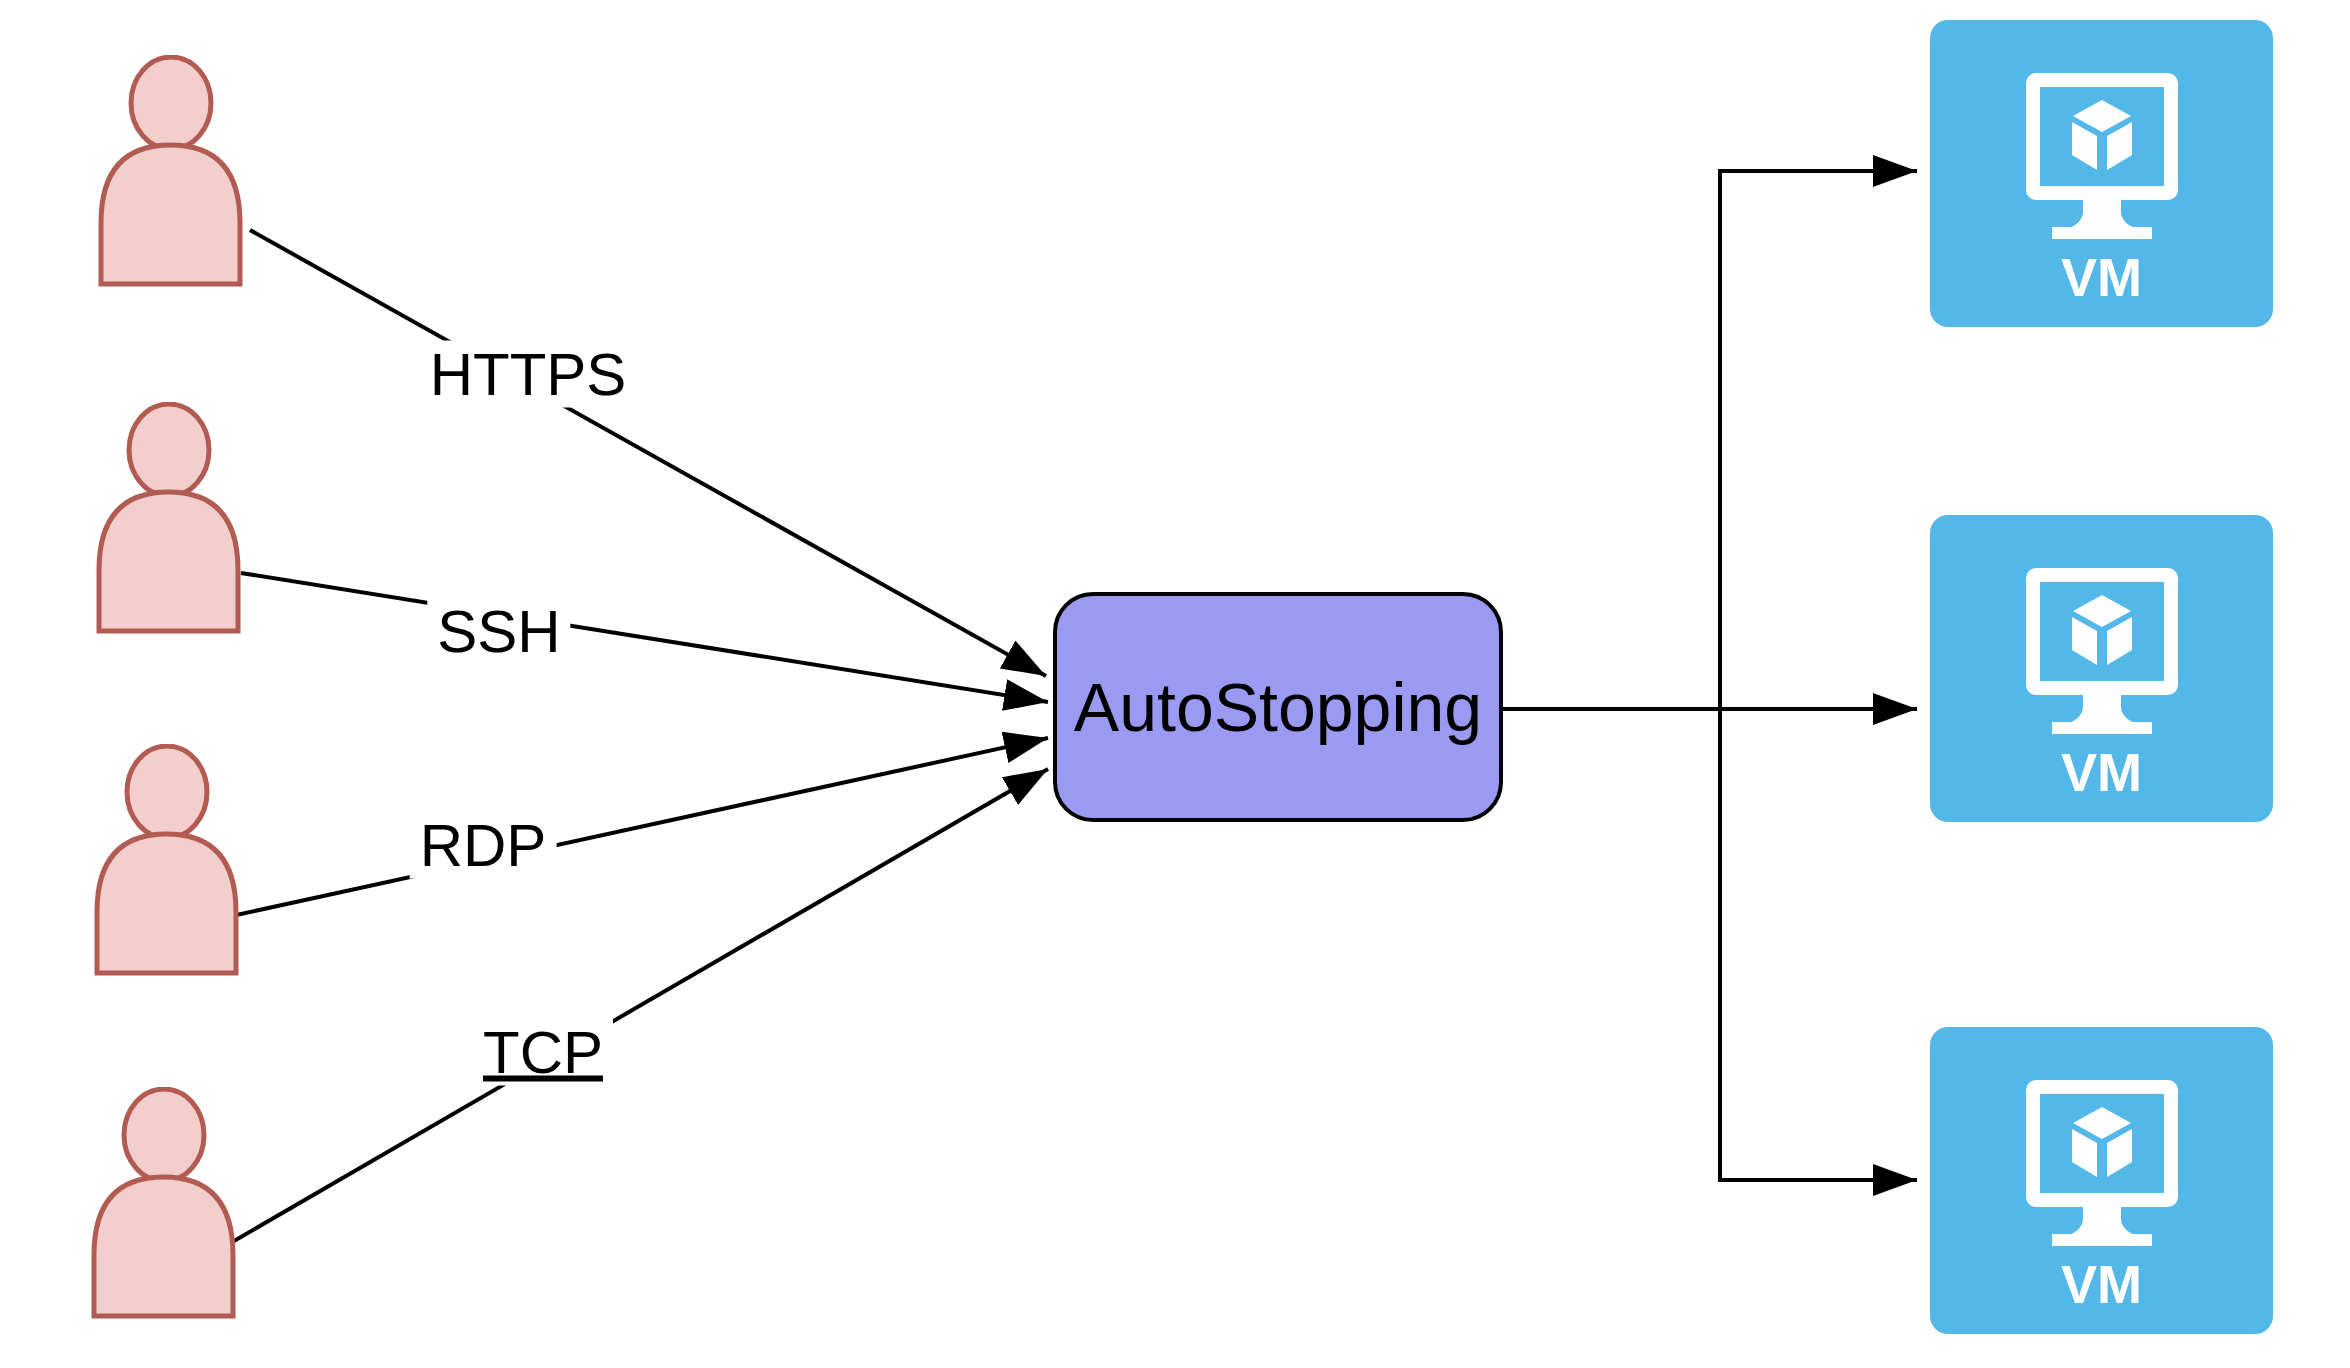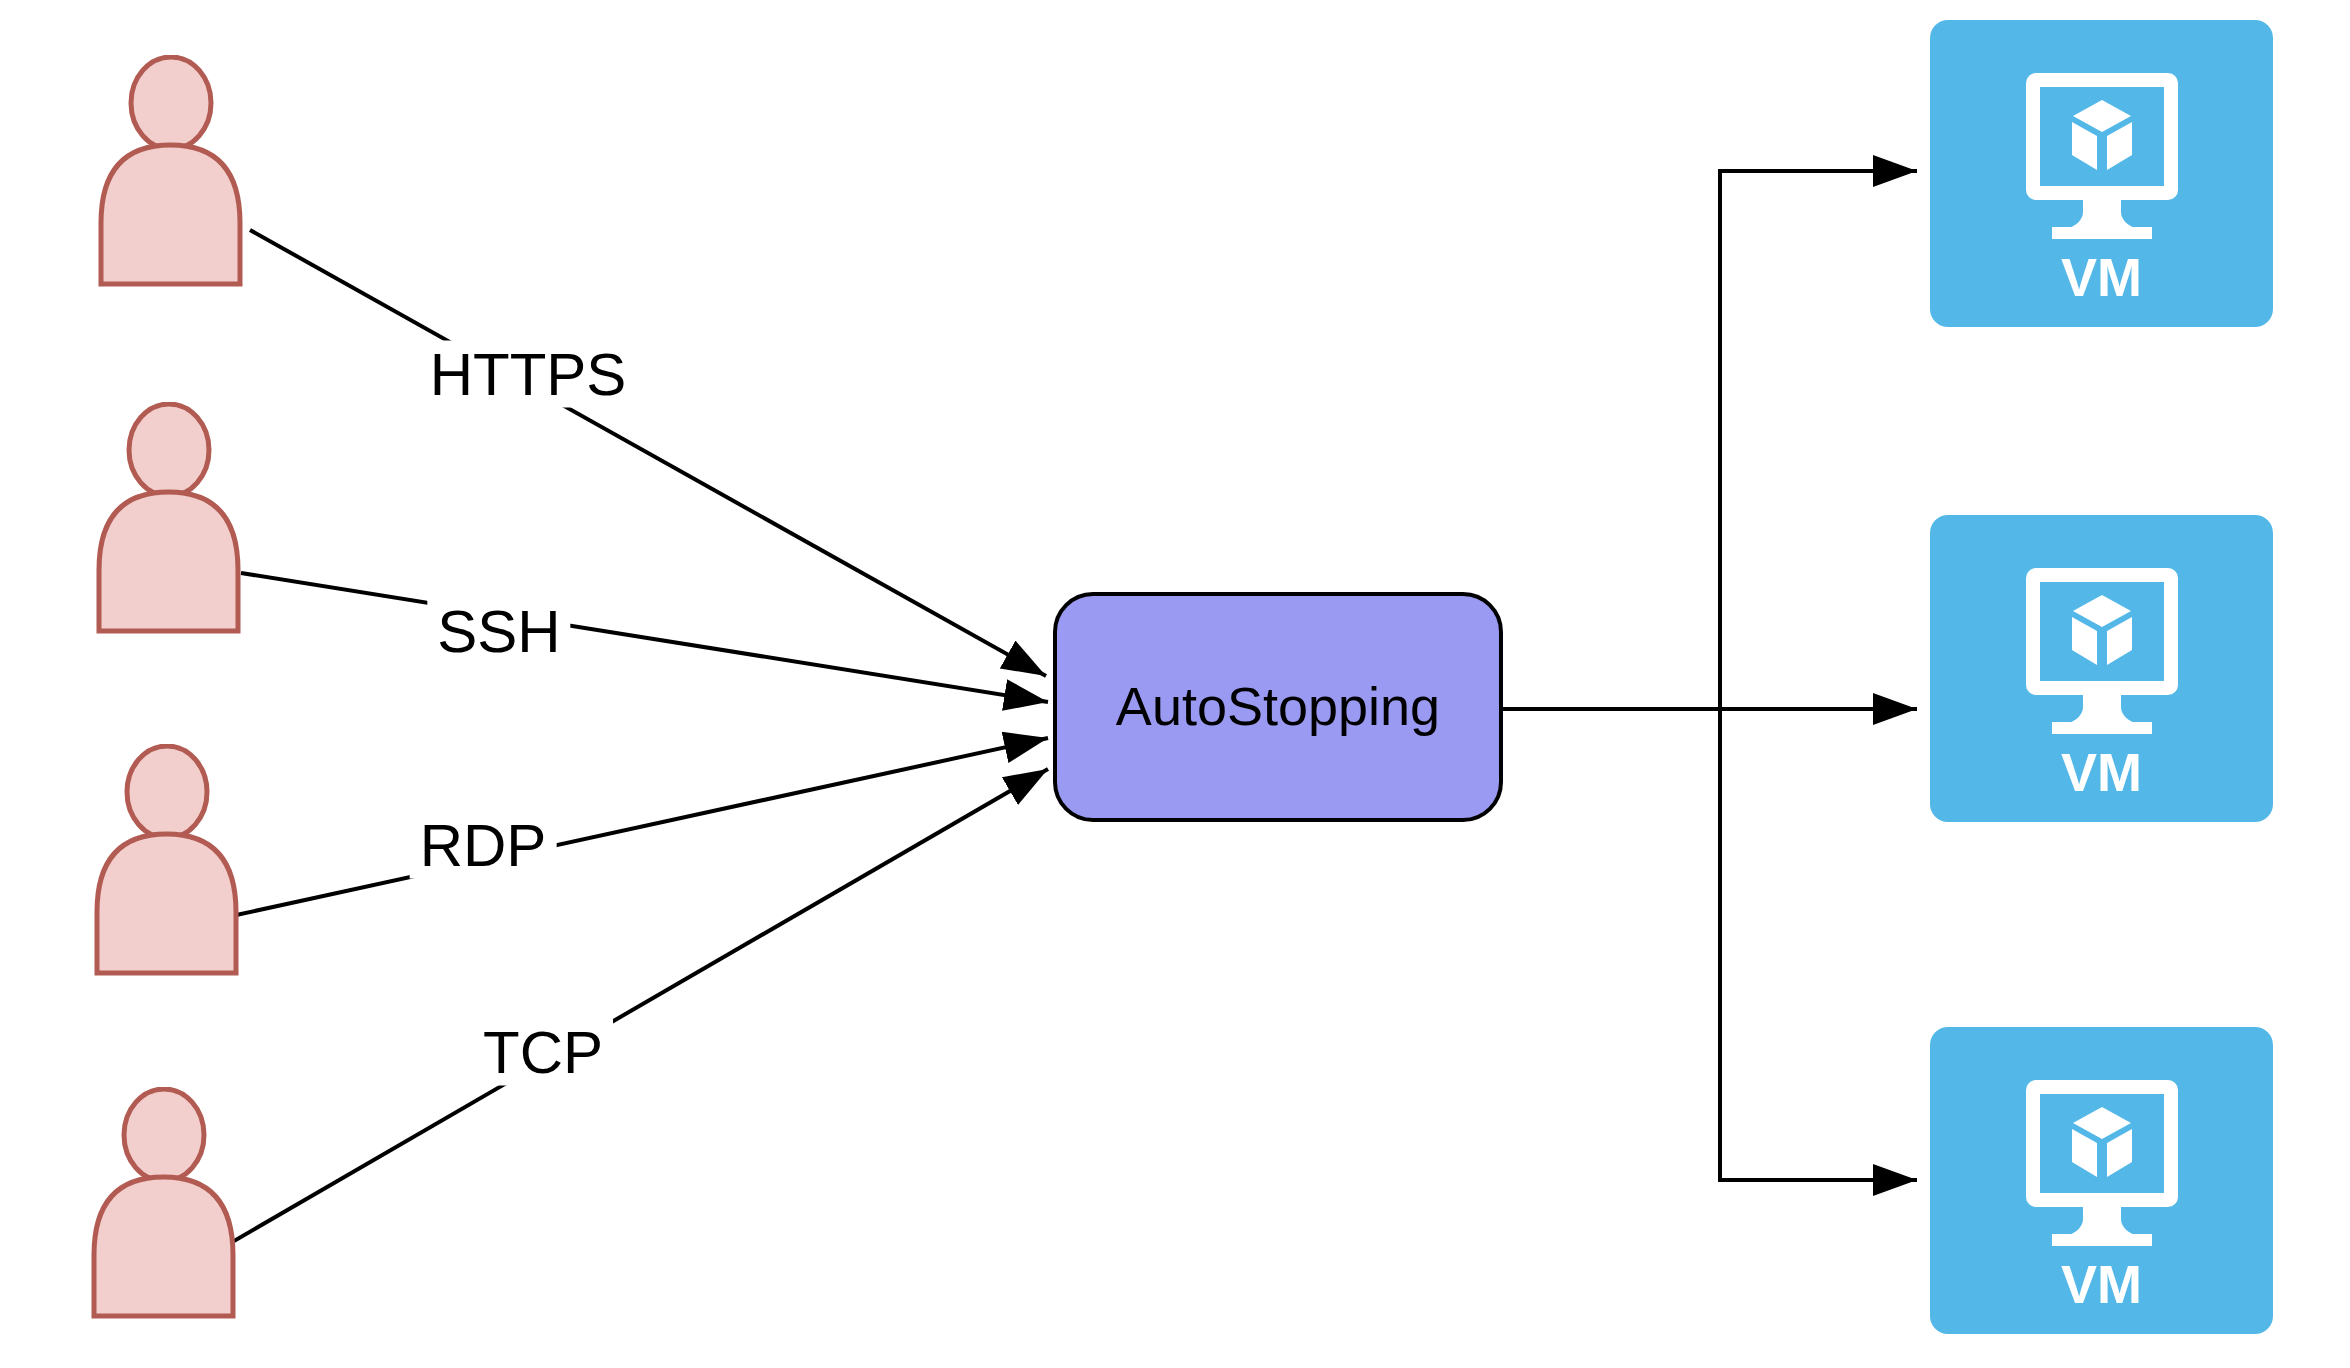--- a/index.html
+++ b/index.html
@@ -19,29 +19,29 @@
   .p3{left:88px;top:744px;}
   .p4{left:85px;top:1087px;}
   .plabel{
     position:absolute;transform:translate(-50%,-50%);
     font-size:60px;line-height:1.05;color:#000000;
     background:#ffffff;padding:2px 10px;white-space:nowrap;
   }
   .lab-https{left:528px;top:374px;text-align:right;}
   .lab-ssh{left:499px;top:631px;}
   .lab-rdp{left:483px;top:845px;}
-  .lab-tcp{left:543px;top:1052px;}
+  .lab-tcp{left:543px;top:1052px;text-decoration:underline;}
   .proxy{
     position:absolute;left:1053px;top:592px;width:450px;height:230px;
     box-sizing:border-box;
     background:#9A9AF2;border:4px solid #000000;border-radius:40px;
     display:flex;align-items:center;justify-content:center;
   }
   .proxy-text{
-    text-align:left;font-size:54px;line-height:1.18;color:#000000;
+    text-align:left;font-size:68px;line-height:1.18;color:#000000;
   }
   .proxy-text span{display:block;}
   .vm{position:absolute;left:1930px;width:343px;height:307px;}
   .vm1{top:20px;}
   .vm2{top:515px;}
   .vm3{top:1027px;}
   .vm .vm-bg{fill:#53B8E8;}
   .vm .wh{fill:#ffffff;}
   .vm .sc{fill:#53B8E8;}
   .vm-label{

